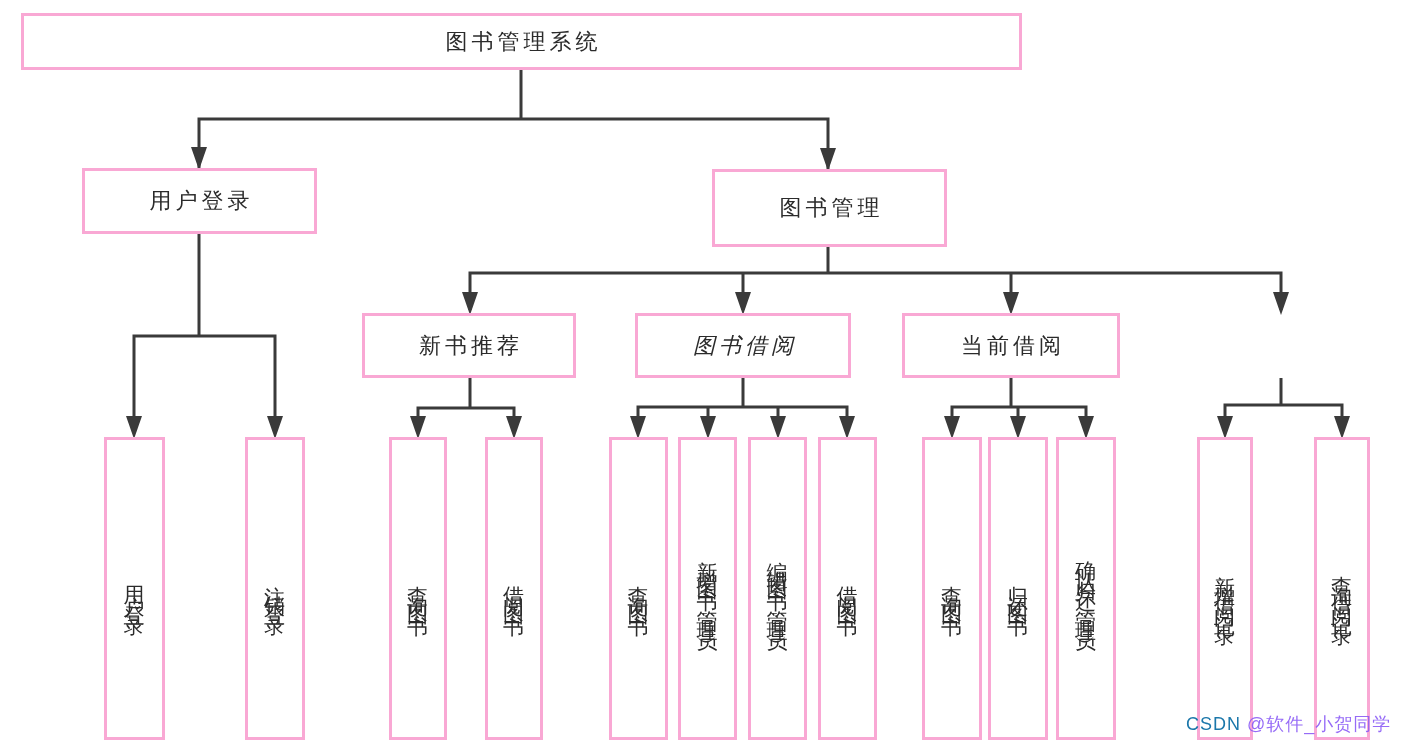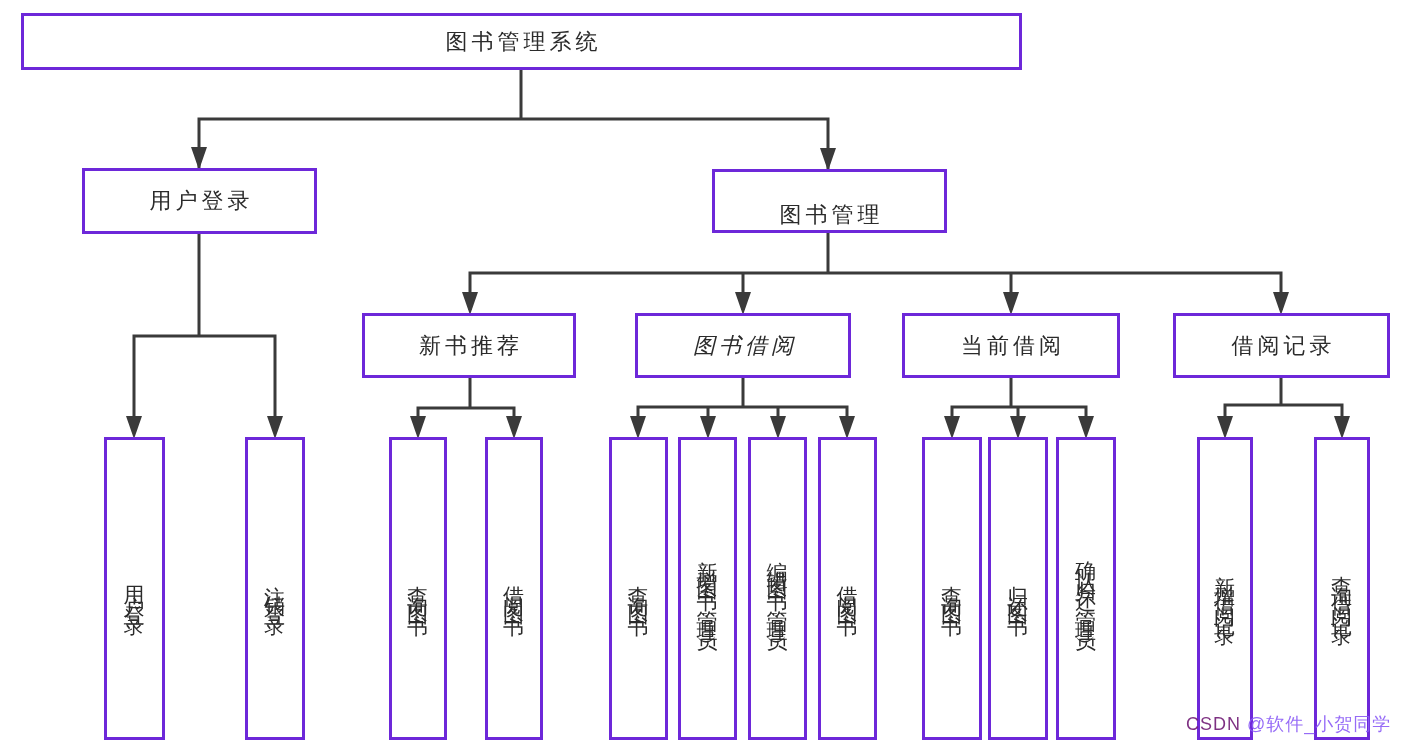--- a/index.html
+++ b/index.html
@@ -18,21 +18,21 @@
   svg.wires {
     position: absolute;
     left: 0;
     top: 0;
     z-index: 1;
   }
   .node {
     position: absolute;
     box-sizing: border-box;
     background: #ffffff;
-    border: 3px solid #6d28d9;
+    border: 3px solid #f9a8d4;
     display: flex;
     align-items: center;
     justify-content: center;
     color: #2b2b2b;
     z-index: 2;
   }
   .node .h-label {
     font-size: 22px;
     letter-spacing: 4px;
     text-indent: 4px;
@@ -50,21 +50,21 @@
   .watermark {
     position: absolute;
     left: 1186px;
     top: 712px;
     z-index: 3;
     font-size: 18px;
     white-space: nowrap;
     letter-spacing: 1px;
     opacity: 0.9;
   }
-  .watermark .brand { color: #701a75; }
+  .watermark .brand { color: #0369a1; }
   .watermark .handle { color: #8b5cf6; }
 </style>
 </head>
 <body>
 
 <div class="canvas">
 
   <svg class="wires" width="1405" height="747" viewBox="0 0 1405 747" aria-hidden="true">
     <g stroke="#3a3a3a" stroke-width="3" fill="none">
 
@@ -105,35 +105,32 @@
     </g>
   </svg>
 
   <div class="node root-box" style="left:21px; top:13px; width:1001px; height:57px;">
     <span class="h-label">图书管理系统</span>
   </div>
 
   <div class="node" style="left:82px; top:168px; width:235px; height:66px;">
     <span class="h-label">用户登录</span>
   </div>
-  <div class="node" style="left:712px; top:169px; width:235px; height:64px;align-items:flex-end;">
+  <div class="node" style="left:712px; top:169px; width:235px; height:78px;">
     <span class="h-label">图书管理</span>
   </div>
 
   <div class="node" style="left:362px; top:313px; width:214px; height:65px;">
     <span class="h-label">新书推荐</span>
   </div>
   <div class="node" style="left:635px; top:313px; width:216px; height:65px;font-style:italic;">
     <span class="h-label">图书借阅</span>
   </div>
   <div class="node" style="left:902px; top:313px; width:218px; height:65px;">
     <span class="h-label">当前借阅</span>
-  </div>
-  <div class="node" style="left:1173px; top:313px; width:217px; height:65px;">
-    <span class="h-label">借阅记录</span>
   </div>
 
   <div class="node" style="left:104px; top:437px; width:61px; height:303px;">
     <span class="v-label">用户登录</span>
   </div>
   <div class="node" style="left:245px; top:437px; width:60px; height:303px;">
     <span class="v-label">注销登录</span>
   </div>
 
   <div class="node" style="left:389px; top:437px; width:58px; height:303px;">

